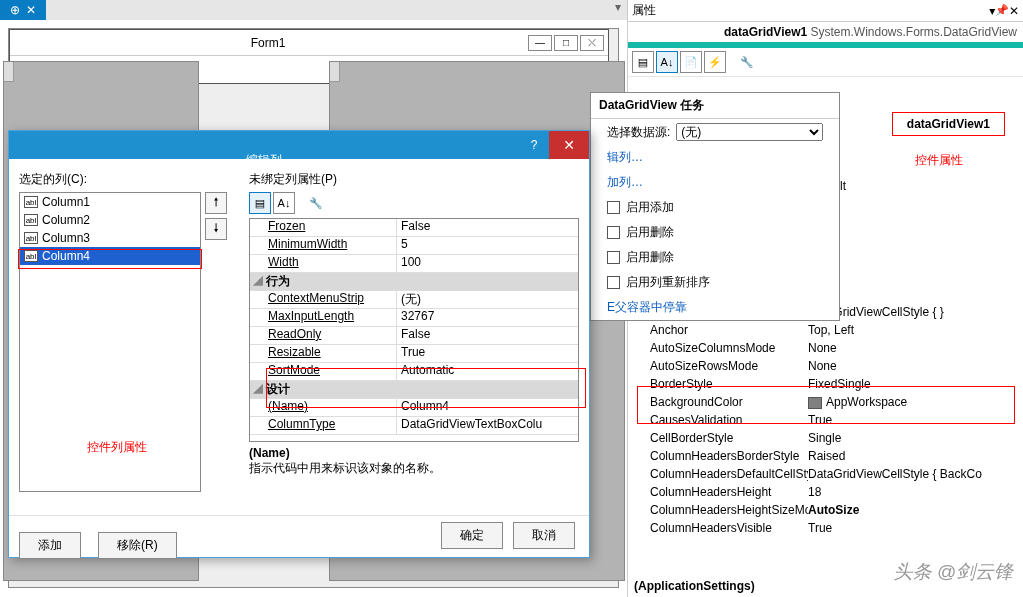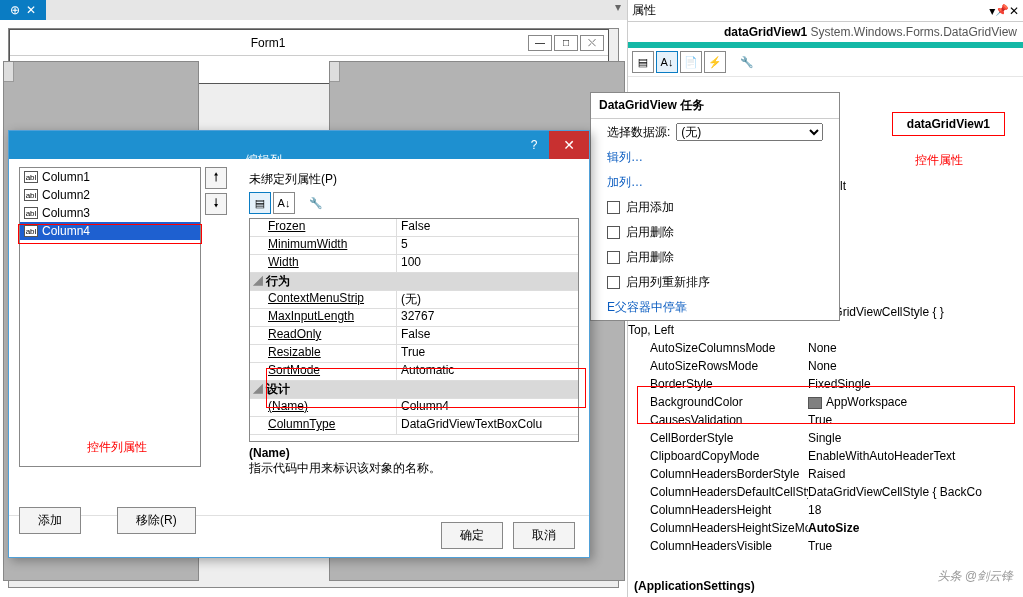--- a/index.html
+++ b/index.html
@@ -48,21 +48,21 @@
 .prop-row { display: flex; height: 18px; border-bottom: 1px solid #ddd; }
 .prop-row.cat { background: #d9d9d9; font-weight: bold; }
 .prop-row .exp { width: 16px; text-align: center; color: #888; }
 .prop-row .k { width: 130px; padding-left: 2px; text-decoration: underline; }
 .prop-row .v { flex: 1; border-left: 1px solid #ddd; padding-left: 4px; white-space: nowrap; overflow: hidden; }
 .prop-desc { margin-top: 4px; }
 .prop-desc .dn { font-weight: bold; }
 .red-box-prop { position: absolute; border: 1px solid red; pointer-events: none; }
 .dlg-footer { display: flex; justify-content: flex-end; gap: 10px; padding: 6px 14px; border-top: 1px solid #e0e0e0; }
 .dlg-footer button, .left-buttons button { padding: 4px 18px; border: 1px solid #888; background: #f4f4f4; }
-.left-buttons { display: flex; gap: 36px; margin-top: 6px; }
+.left-buttons { display: flex; gap: 17px; margin-top: 6px; }
 
 
 .smarttag { position: absolute; left: 590px; top: 92px; width: 250px; background: #fff; border: 1px solid #888; z-index: 8; }
 .smarttag .st-title { font-weight: bold; padding: 4px 8px; border-bottom: 1px solid #ccc; }
 .smarttag .st-row { padding: 4px 16px; display: flex; align-items: center; gap: 6px; }
 .smarttag .link { color: #0a5cc0; }
 .ds-row select { flex: 1; }
 .chk { width: 13px; height: 13px; border: 1px solid #555; display: inline-block; }
 
 
@@ -71,21 +71,21 @@
 .props-header .title { flex: 1; }
 .props-header .pin { font-size: 11px; }
 .obj-line { padding: 3px 6px; border-bottom: 6px solid #14b8a6; text-align: right; }
 .obj-line b { font-weight: bold; }
 .props-tb { display: flex; gap: 2px; padding: 3px 4px; border-bottom: 1px solid #e6e6e6; }
 .props-list { position: relative; }
 .p-row { display: flex; height: 18px; align-items: center; }
 .p-row .pk { width: 180px; padding-left: 22px; white-space: nowrap; overflow: hidden; }
 .p-row .pv { flex: 1; white-space: nowrap; overflow: hidden; }
 .p-row .swatch { width: 14px; height: 12px; border: 1px solid #555; background: #808080; display: inline-block; margin-right: 4px; vertical-align: middle; }
-.watermark { position: absolute; right: 10px; bottom: 12px; color: #999; font-size: 12px; font-style: italic; pointer-events: none; }
+.watermark { position: absolute; right: 10px; bottom: 12px; color: #999; font-size: 19px; font-style: italic; pointer-events: none; }
 </style>
 </head>
 <body>
 
 <div class="designer">
   <div class="tab-strip">
     <div class="tab">
       <span>⊕</span>
       <span class="x">✕</span>
     </div>
@@ -113,20 +113,21 @@
 </div>
 
 <div class="dialog">
   <div class="dlg-title">
     <span class="t">编辑列</span>
     <span class="q">?</span>
     <span class="close">✕</span>
   </div>
   <div class="dlg-body">
     <div class="left-pane">
+      <div class="lbl">选定的列(C):</div>
       <div style="display:flex">
         <div class="col-list">
           <div class="col-item">
               <span class="ico">abl</span>
               <span>Column1</span>
             </div>
           <div class="col-item">
               <span class="ico">abl</span>
               <span>Column2</span>
             </div>
@@ -312,20 +313,21 @@
       </div>
       <div class="p-row">
         <span class="pk"></span>
         <span class="pv"><span>True</span></span>
       </div>
       <div class="p-row">
         <span class="pk"></span>
         <span class="pv"><span>DataGridViewCellStyle { }</span></span>
       </div>
       <div class="p-row">
+        <span class="pk">Anchor</span>
         <span class="pv"><span>Top, Left</span></span>
       </div>
       <div class="p-row">
         <span class="pk">AutoSizeColumnsMode</span>
         <span class="pv"><span>None</span></span>
       </div>
       <div class="p-row">
         <span class="pk">AutoSizeRowsMode</span>
         <span class="pv"><span>None</span></span>
       </div>
@@ -339,24 +341,20 @@
       </div>
       <div class="p-row">
         <span class="pk">CausesValidation</span>
         <span class="pv"><span>True</span></span>
       </div>
       <div class="p-row">
         <span class="pk">CellBorderStyle</span>
         <span class="pv"><span>Single</span></span>
       </div>
       <div class="p-row">
-        <span class="pk">ClipboardCopyMode</span>
-        <span class="pv"><span>EnableWithAutoHeaderText</span></span>
-      </div>
-      <div class="p-row">
         <span class="pk">ColumnHeadersBorderStyle</span>
         <span class="pv"><span>Raised</span></span>
       </div>
       <div class="p-row">
         <span class="pk">ColumnHeadersDefaultCellSty</span>
         <span class="pv"><span>DataGridViewCellStyle { BackCo</span></span>
       </div>
       <div class="p-row">
         <span class="pk">ColumnHeadersHeight</span>
         <span class="pv"><span>18</span></span>

